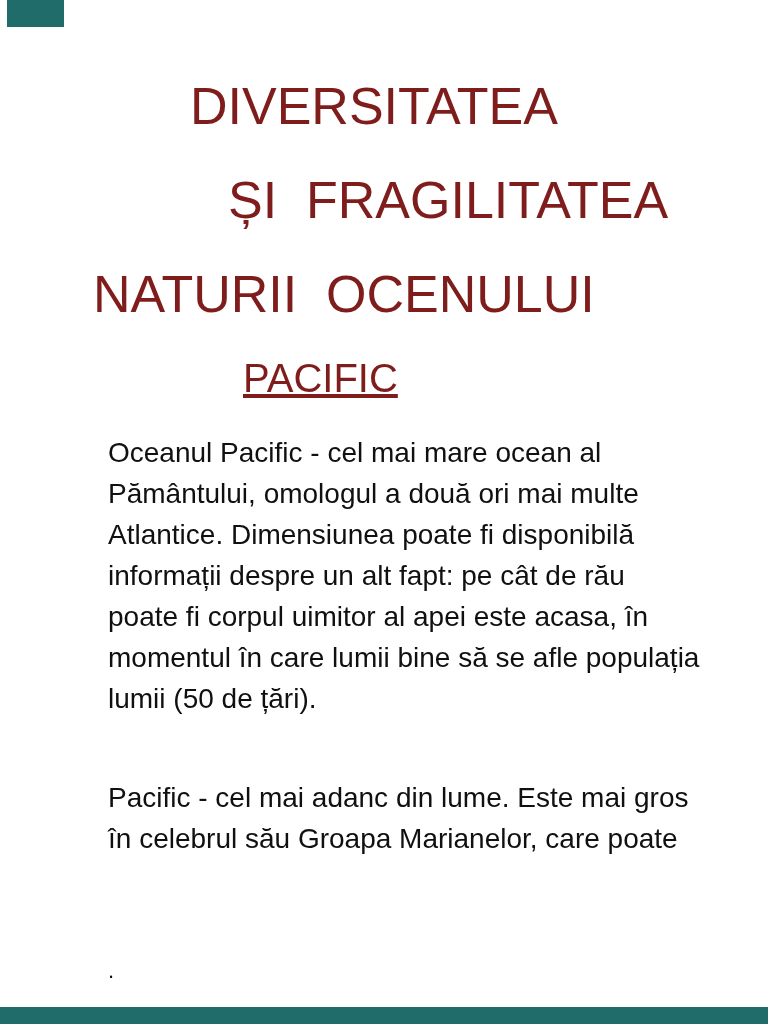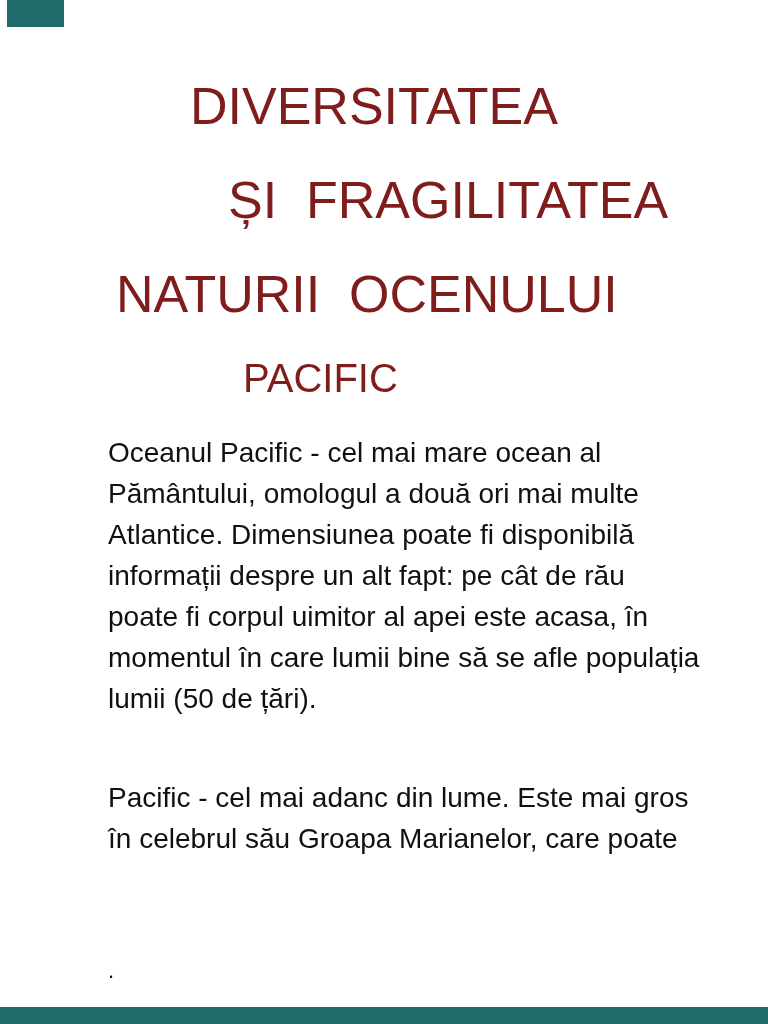--- a/index.html
+++ b/index.html
@@ -37,22 +37,22 @@
   .t-line {
     position: absolute;
     white-space: pre;
     font-size: 52px;
     line-height: 1;
     font-weight: 400;
     color: #7f1d1d;
   }
   .t1 { left: 190px; top: 80px; }
   .t2 { left: 228px; top: 174px; }
-  .t3 { left: 116px; top: 268px; }
-  .t4 { left: 243px; top: 358px; font-size: 40px; }
+  .t3 { left: 93px; top: 268px; }
+  .t4 { left: 243px; top: 358px; font-size: 40px; text-decoration: underline; }
   
   .para {
     position: absolute;
     left: 108px;
     width: 640px;
     font-size: 28px;
     line-height: 41px;
     font-weight: 400;
     color: #101010;
   }

